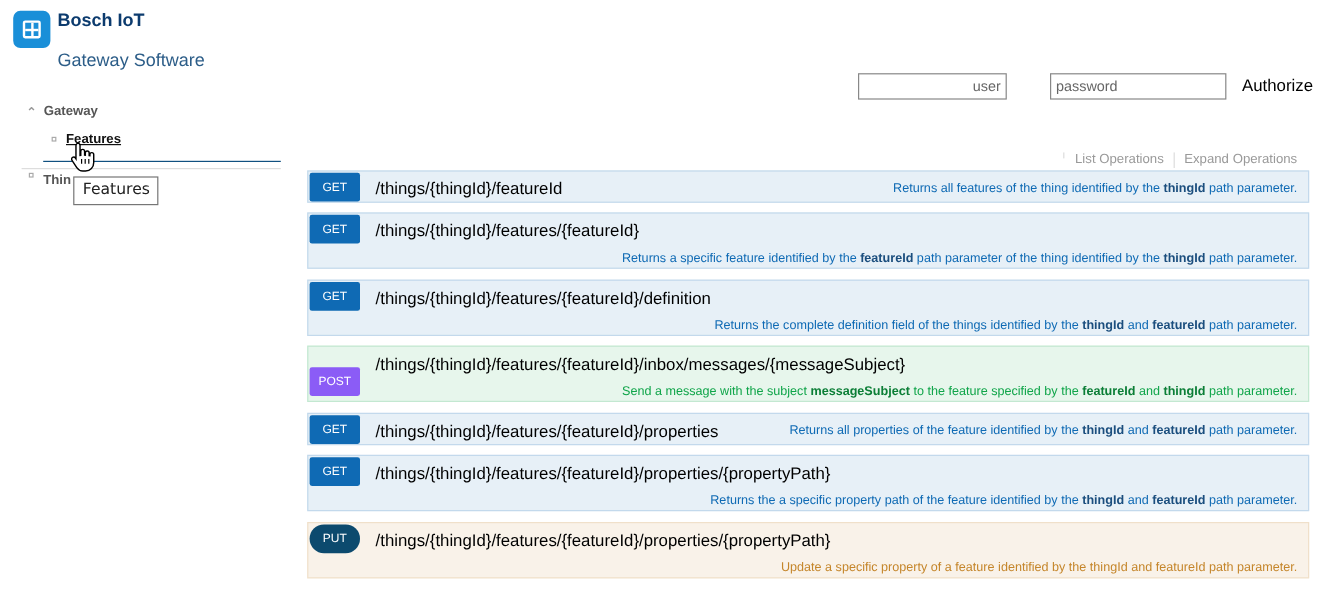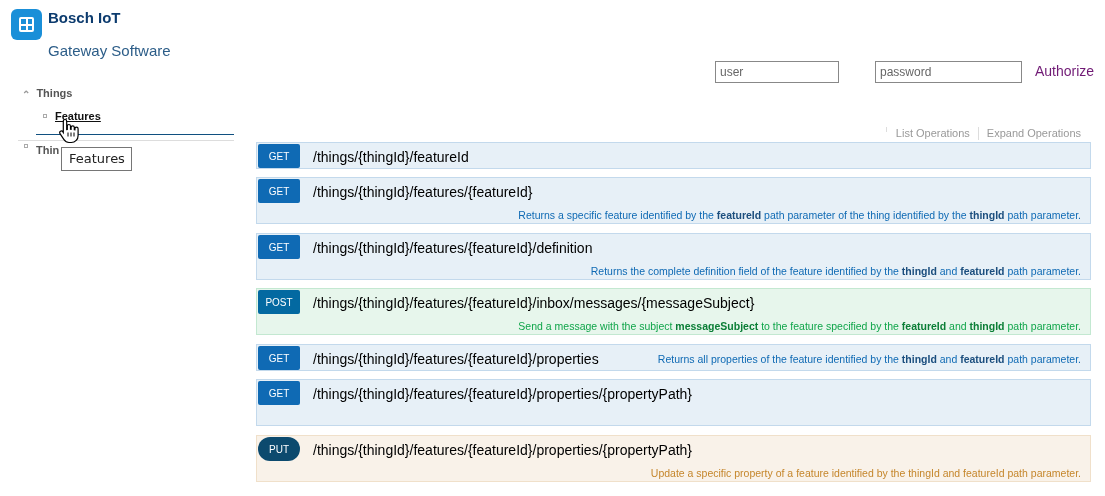--- a/index.html
+++ b/index.html
@@ -26,44 +26,44 @@
   .sb-item-label { font-weight: bold; color: #111; text-decoration: underline; }
   .sb-underline { position: absolute; left: 36px; top: 50px; width: 198px; height: 1px; background: #105080; }
   .sb-divider { position: absolute; left: 18px; top: 56px; width: 216px; height: 1px; background: #ddd; }
   .sb-group-2 { position: absolute; left: 24px; top: 60px; display: flex; }
   .sb-group-2-label { font-size: 11px; font-weight: bold; color: #555; }
   .tooltip { position: absolute; left: 61px; top: 147px; width: 71px; height: 24px; border: 1px solid #767676; background: #fff; font-family: "DejaVu Sans", sans-serif; font-size: 13px; color: #222; padding: 3px 0 0 7px; }
   .cursor { position: absolute; left: 58px; top: 118px; width: 22px; height: 26px; }
 
   
   .auth-user, .auth-pass { position: absolute; top: 61px; height: 22px; border: 1px solid #888; font-family: "Liberation Sans", sans-serif; font-size: 12px; padding: 3px 4px; color: #333; background: #fff; }
-  .auth-user { left: 715px; width: 124px; }
+  .auth-user { left: 715px; width: 124px; text-align: right; }
   .auth-pass { left: 875px; width: 147px; }
   .auth-user::placeholder, .auth-pass::placeholder { color: #666; }
-  .auth-btn { position: absolute; left: 1035px; top: 63px; font-size: 14px; color: #701a75; cursor: pointer; }
+  .auth-btn { position: absolute; left: 1035px; top: 63px; font-size: 14px; color: #000000; cursor: pointer; }
 
   
   .ops { position: absolute; top: 127px; right: 24px; display: flex; font-size: 11px; color: #999; text-align: right; }
   .ops .sep { width: 1px; height: 13px; background: #ddd; margin: 0 8px; }
   .ops .tick { width: 1px; height: 5px; background: #ddd; margin-right: 9px; }
 
   
   .endpoint { position: absolute; left: 256px; width: 835px; border: 1px solid; }
   .endpoint .method { position: absolute; left: 1px; top: 1px; width: 42px; height: 24px; color: #fff; font-size: 10px; display: flex; align-items: center; justify-content: center; border-radius: 2px; }
   .endpoint .path { position: absolute; left: 56px; top: 6px; font-size: 14px; color: #000; white-space: nowrap; }
   .endpoint .desc { position: absolute; right: 9px; font-size: 10.5px; white-space: nowrap; }
   .endpoint .desc b { font-weight: bold; }
 
   .get { background: #e7f0f7; border-color: #c3d9ec; }
   .get .method { background: #0f6ab4; }
   .get .desc { color: #0f6ab4; }
   .get .desc b { color: #1b4e7e; }
 
   .post { background: #e7f6ec; border-color: #c3e8d1; }
-  .post .method { background: #0369a1; }
+  .post .method { background: #8b5cf6; margin-top: 16px; }
   .post .desc { color: #10a54a; }
   .post .desc b { color: #0b7e36; }
 
   .put { background: #f9f2e9; border-color: #f0e0ca; }
   .put .method { background: #0c4a6e; border-radius: 12px; }
   .put .desc { color: #c5862b; }
 
   .single { height: 27px; }
   .single .desc { top: 8px; }
   .double { height: 47px; }
@@ -78,21 +78,21 @@
     </div>
   <div class="logo-text">
     <div class="logo-title">Bosch IoT</div>
     <div class="logo-sub">Gateway Software</div>
   </div>
 </div>
 
 <nav class="sidebar">
   <div class="sb-group sb-group-1">
     <span class="chev">⌃</span>
-    <span>Things</span>
+    <span>Gateway</span>
   </div>
   <div class="sb-item">
     <span class="bullet"></span>
     <span class="sb-item-label">Features</span>
   </div>
   <div class="sb-underline"></div>
   <div class="sb-divider"></div>
   <div class="sb-group-2">
     <span class="bullet"></span>
     <span class="sb-group-2-label">Thin</span>
@@ -113,48 +113,50 @@
 <div class="ops">
   <span class="tick"></span>
   <a>List Operations</a>
   <span class="sep"></span>
   <a>Expand Operations</a>
 </div>
 
 <div class="endpoint get single" style="top:142px">
   <span class="method">GET</span>
   <span class="path">/things/{thingId}/featureId</span>
+  <span class="desc"><span>Returns all features of the thing identified by the </span><b>thingId</b><span> path parameter.</span></span>
 </div>
 
 <div class="endpoint get double" style="top:177px">
   <span class="method">GET</span>
   <span class="path">/things/{thingId}/features/{featureId}</span>
   <span class="desc"><span>Returns a specific feature identified by the </span><b>featureId</b><span> path parameter of the thing identified by the </span><b>thingId</b><span> path parameter.</span></span>
 </div>
 
 <div class="endpoint get double" style="top:233px">
   <span class="method">GET</span>
   <span class="path">/things/{thingId}/features/{featureId}/definition</span>
-  <span class="desc"><span>Returns the complete definition field of the feature identified by the </span><b>thingId</b><span> and </span><b>featureId</b><span> path parameter.</span></span>
+  <span class="desc"><span>Returns the complete definition field of the things identified by the </span><b>thingId</b><span> and </span><b>featureId</b><span> path parameter.</span></span>
 </div>
 
 <div class="endpoint post double" style="top:288px">
   <span class="method">POST</span>
   <span class="path">/things/{thingId}/features/{featureId}/inbox/messages/{messageSubject}</span>
   <span class="desc"><span>Send a message with the subject </span><b>messageSubject</b><span> to the feature specified by the </span><b>featureId</b><span> and </span><b>thingId</b><span> path parameter.</span></span>
 </div>
 
 <div class="endpoint get single" style="top:344px">
   <span class="method">GET</span>
   <span class="path">/things/{thingId}/features/{featureId}/properties</span>
   <span class="desc"><span>Returns all properties of the feature identified by the </span><b>thingId</b><span> and </span><b>featureId</b><span> path parameter.</span></span>
 </div>
 
 <div class="endpoint get double" style="top:379px">
   <span class="method">GET</span>
   <span class="path">/things/{thingId}/features/{featureId}/properties/{propertyPath}</span>
+  <span class="desc"><span>Returns the a specific property path of the feature identified by the </span><b>thingId</b><span> and </span><b>featureId</b><span> path parameter.</span></span>
 </div>
 
 <div class="endpoint put double" style="top:435px">
   <span class="method">PUT</span>
   <span class="path">/things/{thingId}/features/{featureId}/properties/{propertyPath}</span>
   <span class="desc"><span>Update a specific property of a feature identified by the thingId and featureId path parameter.</span></span>
 </div>
 
 </body></html>

